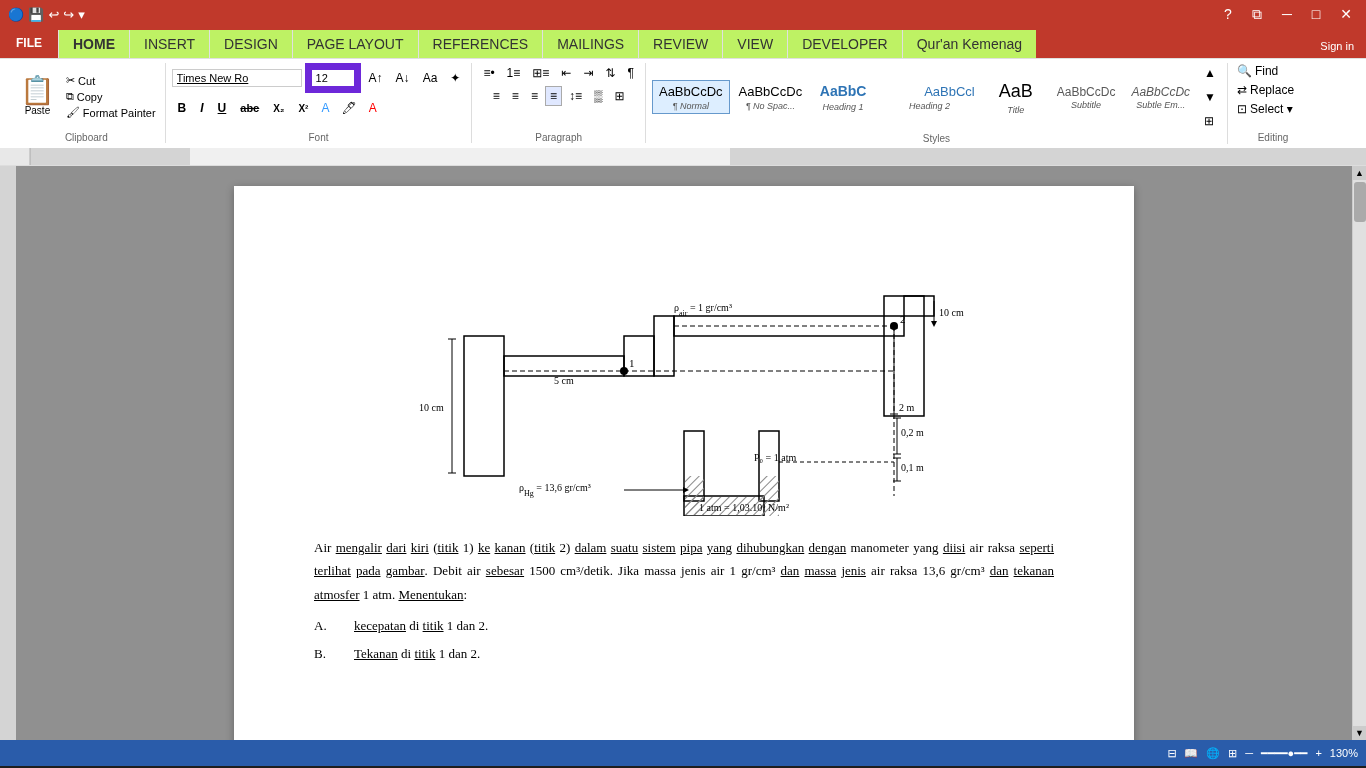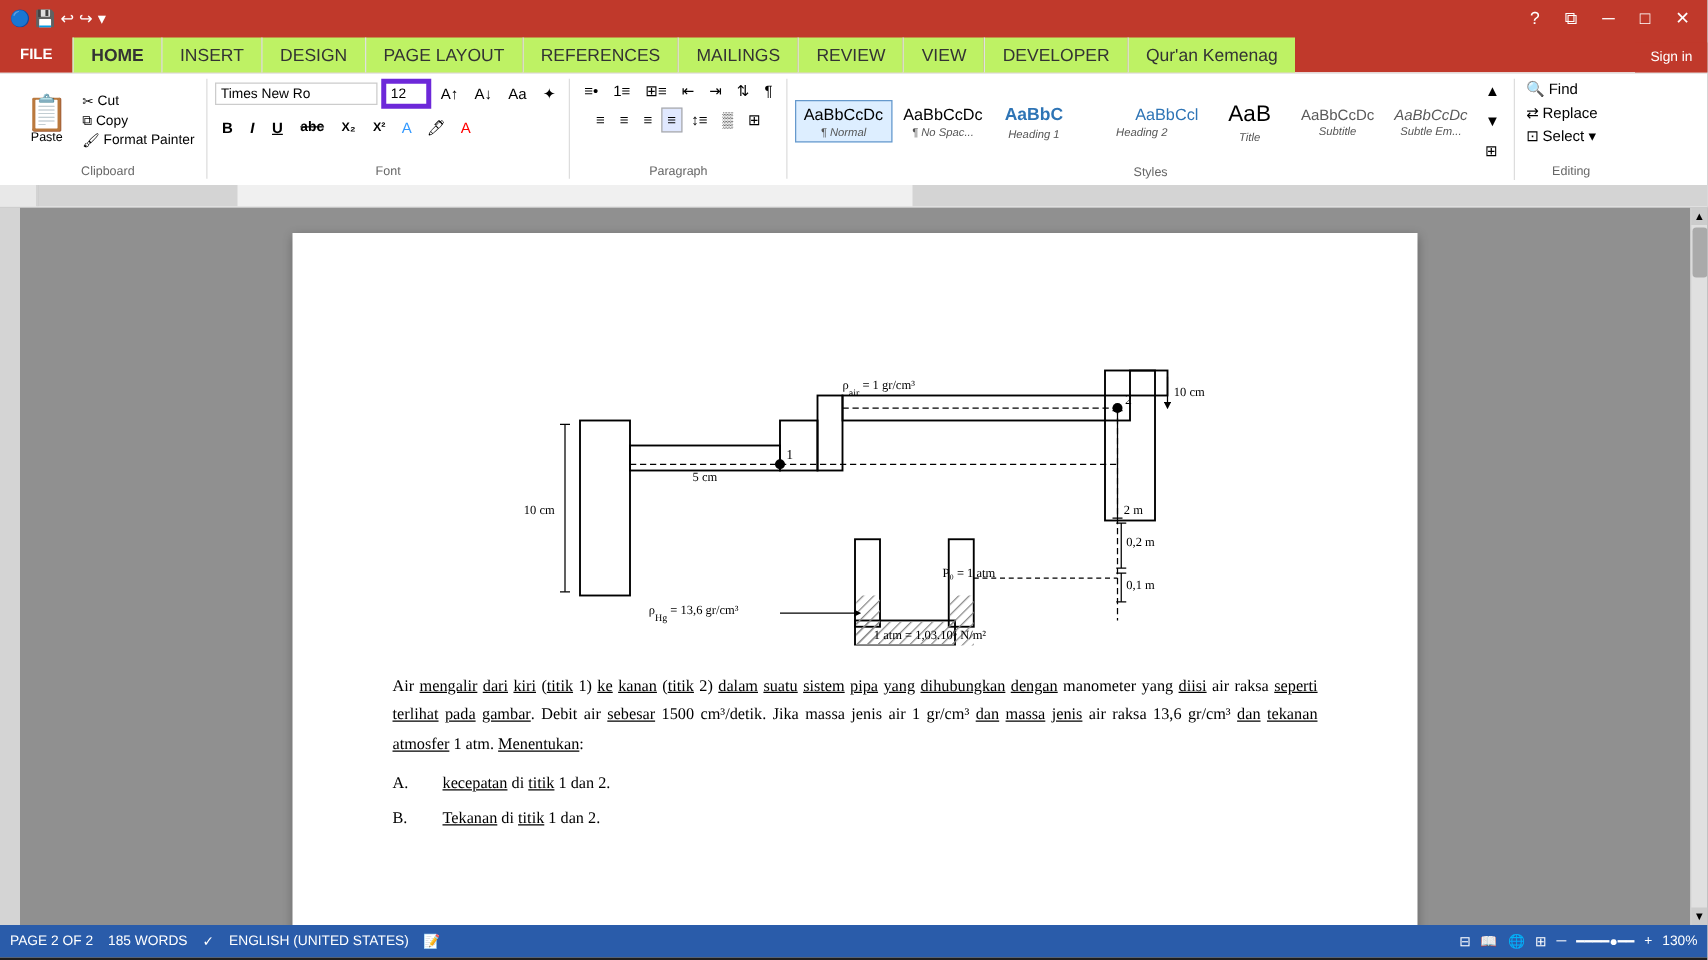--- a/index.html
+++ b/index.html
@@ -104,27 +104,28 @@
     .font-group { min-width: 220px; }
     .font-row1 { display: flex; align-items: center; gap: 3px; margin-bottom: 3px; }
     .font-row2 { display: flex; align-items: center; gap: 2px; }
     .font-select {
       border: 1px solid #ccc;
       background: white;
       font-size: 11px;
       padding: 2px 4px;
       width: 130px;
       cursor: pointer;
+      text-decoration: underline;
     }
     .size-select {
-      border: 4px solid #6d28d9;
+      border: 7px solid #6d28d9;
       background: white;
       font-size: 11px;
       padding: 2px 4px;
-      width: 40px;
+      width: 56px;
       cursor: pointer;
     }
     .icon-btn {
       cursor: pointer;
       padding: 2px 4px;
       font-size: 12px;
       border: 1px solid transparent;
       background: transparent;
     }
     .format-btn { font-weight: bold; font-size: 12px; cursor: pointer; padding: 2px 5px; border: 1px solid transparent; }
@@ -550,27 +551,20 @@
   <div id="right-scroll">
     <div style="width:14px;height:14px;background:#ccc;display:flex;align-items:center;justify-content:center;font-size:9px;cursor:pointer;">▲</div>
     <div style="flex:1;position:relative;">
       <div style="width:12px;height:40px;background:#aaa;margin:2px auto;border-radius:3px;"></div>
     </div>
     <div style="width:14px;height:14px;background:#ccc;display:flex;align-items:center;justify-content:center;font-size:9px;cursor:pointer;">▼</div>
   </div>
 </div>
 
 <div id="status-bar">
-  <div class="status-left">
-    <span>PAGE 2 OF 2</span>
-    <span>185 WORDS</span>
-    <span>✓</span>
-    <span>ENGLISH (UNITED STATES)</span>
-    <span>📝</span>
-  </div>
   <div class="status-right">
     <span>⊟</span>
     <span>📖</span>
     <span>🌐</span>
     <span>⊞</span>
     <span>─</span>
     <span>━━━━●━━</span>
     <span>+</span>
     <span>130%</span>
   </div>

